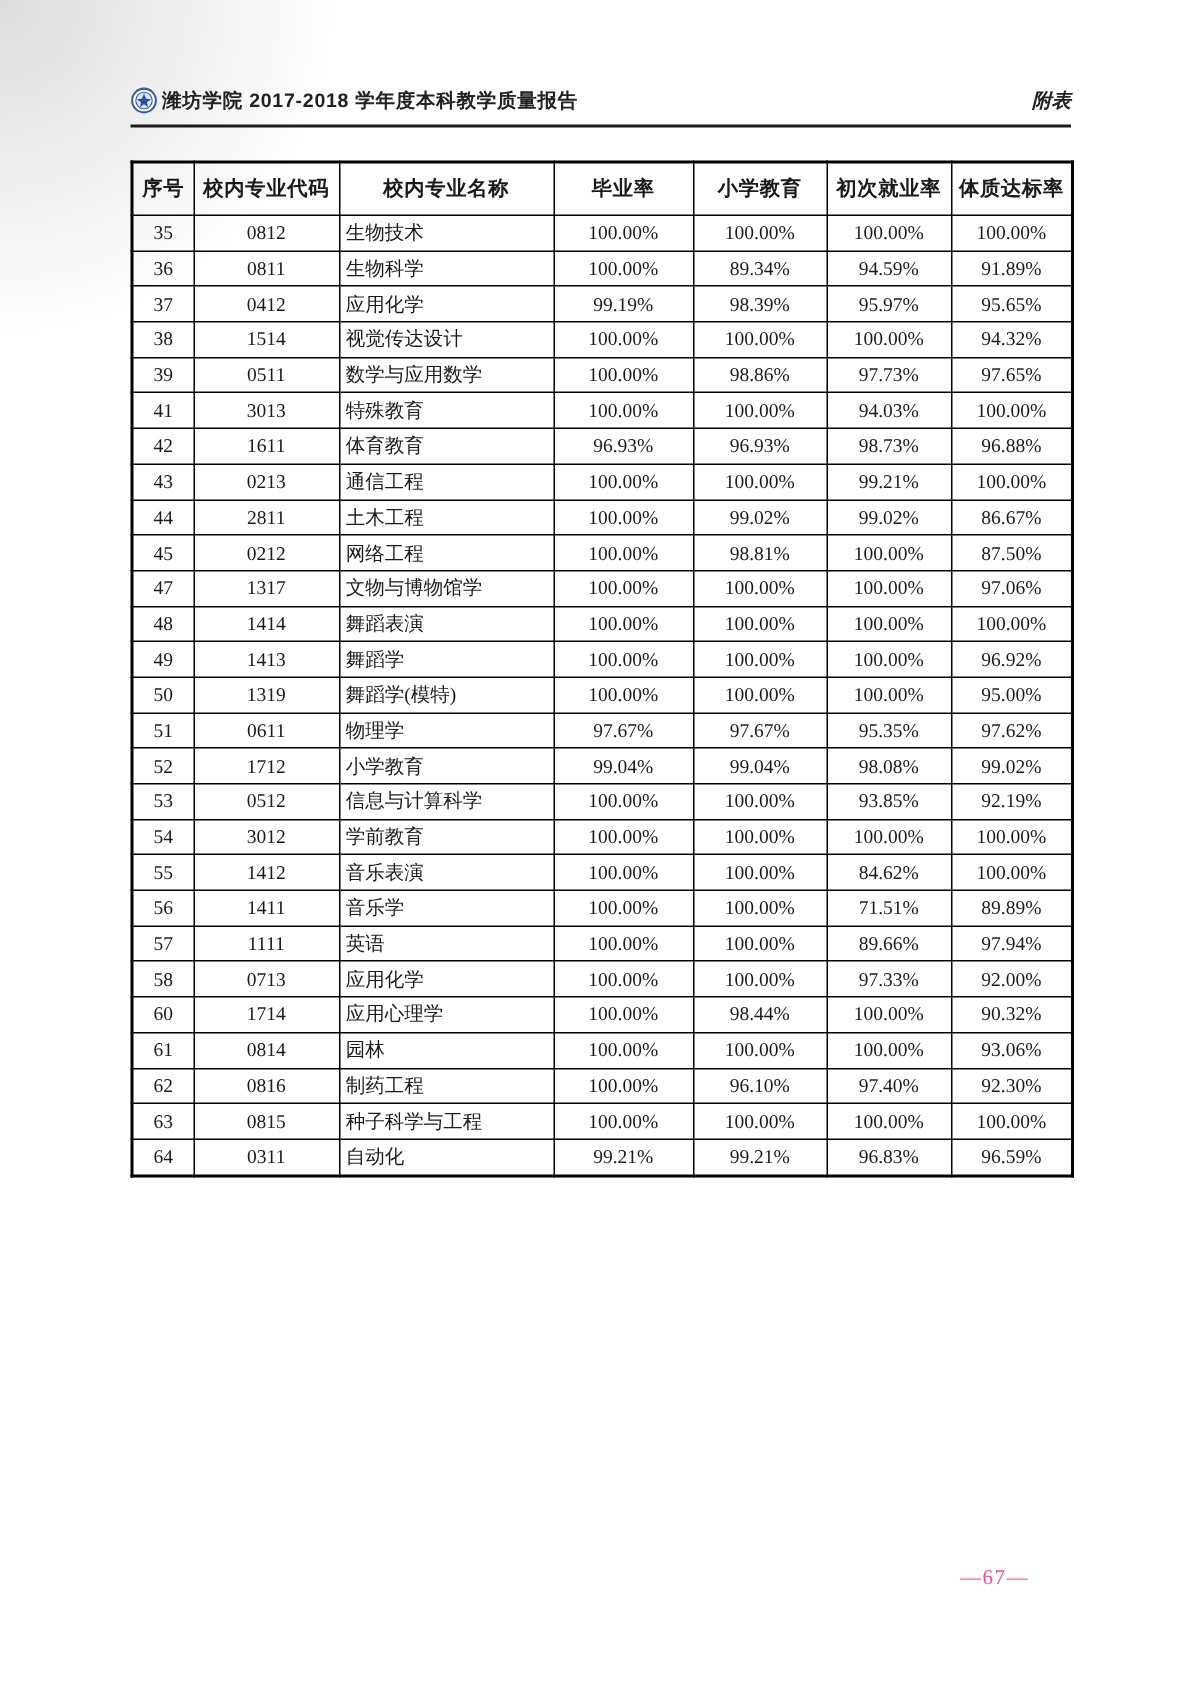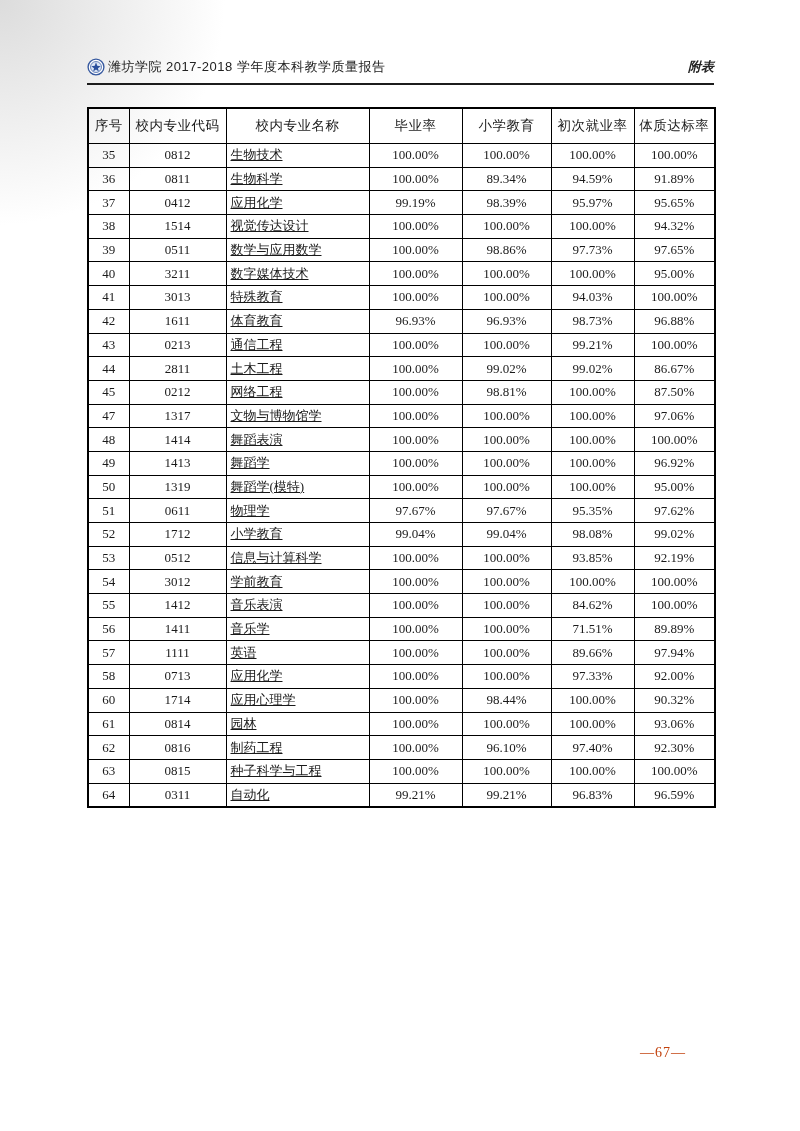--- a/index.html
+++ b/index.html
@@ -31,21 +31,21 @@
     padding-bottom: 7px;
     font-family: "Liberation Sans", "DejaVu Sans", sans-serif;
   }
   .header-left {
     display: flex;
     align-items: center;
     gap: 3px;
   }
   .header-title {
     font-size: 13px;
-    font-weight: normal;
+    font-weight: bold;
     color: #222222;
     letter-spacing: 0.5px;
   }
   .header-right {
     font-size: 13px;
     font-weight: bold;
     color: #222222;
     font-style: italic;
   }
   .seal {
@@ -71,51 +71,50 @@
     vertical-align: middle;
     padding: 0 2px;
     overflow: hidden;
     white-space: nowrap;
   }
   .report-table {
     border: 2px solid #000000;
   }
   .report-table th {
     height: 34px;
-    font-weight: normal;
+    font-weight: bold;
     font-size: 13.5px;
     letter-spacing: 0.5px;
   }
   .report-table td {
     height: 22.7px;
     font-size: 13px;
   }
   .report-table td.c2 {
     text-align: left;
     padding-left: 4px;
-    text-decoration: underline;
   }
   .report-table col.w0 { width: 41px; }
   .report-table col.w1 { width: 97px; }
   .report-table col.w2 { width: 143px; }
   .report-table col.w3 { width: 93px; }
   .report-table col.w4 { width: 89px; }
   .report-table col.w5 { width: 83px; }
   .report-table col.w6 { width: 81px; }
 
   
   .page-footer {
     position: absolute;
     left: 87px;
     top: 1045px;
     width: 627px;
     text-align: right;
     font-size: 14px;
     letter-spacing: 1px;
-    color: #c2410c;
+    color: #ec4899;
     padding-right: 28px;
     box-sizing: border-box;
   }
 </style>
 </head>
 <body>
 
 <div class="page-header">
   <div class="header-left">
     <svg class="seal" viewBox="0 0 20 20">
@@ -189,29 +188,20 @@
       <tr>
         <td class="c0">39</td>
         <td class="c1">0511</td>
         <td class="c2">数学与应用数学</td>
         <td class="c3">100.00%</td>
         <td class="c4">98.86%</td>
         <td class="c5">97.73%</td>
         <td class="c6">97.65%</td>
       </tr>
       <tr>
-        <td class="c0">40</td>
-        <td class="c1">3211</td>
-        <td class="c2">数字媒体技术</td>
-        <td class="c3">100.00%</td>
-        <td class="c4">100.00%</td>
-        <td class="c5">100.00%</td>
-        <td class="c6">95.00%</td>
-      </tr>
-      <tr>
         <td class="c0">41</td>
         <td class="c1">3013</td>
         <td class="c2">特殊教育</td>
         <td class="c3">100.00%</td>
         <td class="c4">100.00%</td>
         <td class="c5">94.03%</td>
         <td class="c6">100.00%</td>
       </tr>
       <tr>
         <td class="c0">42</td>

